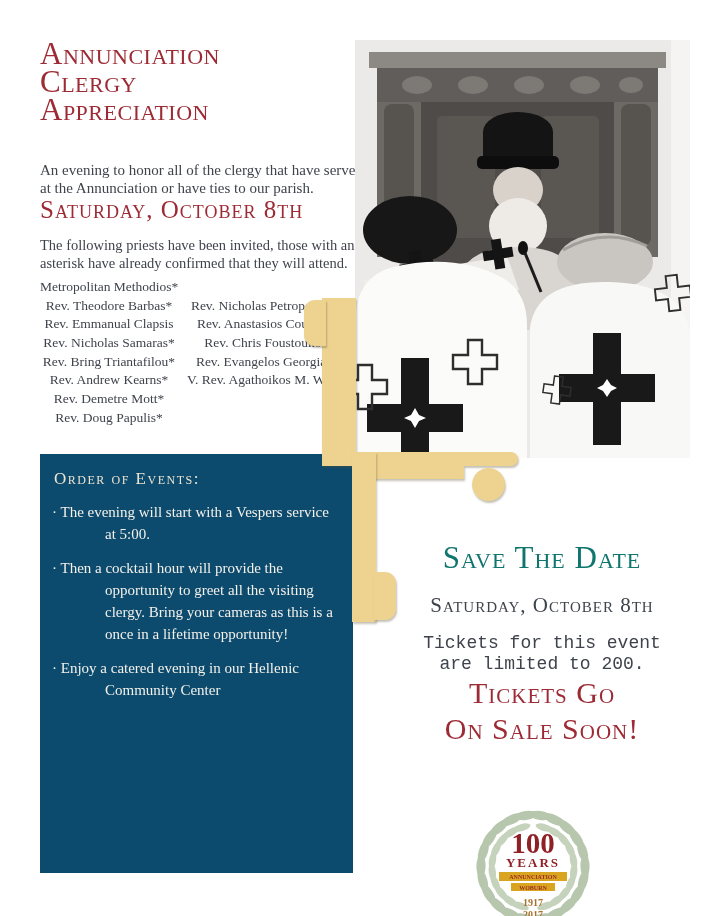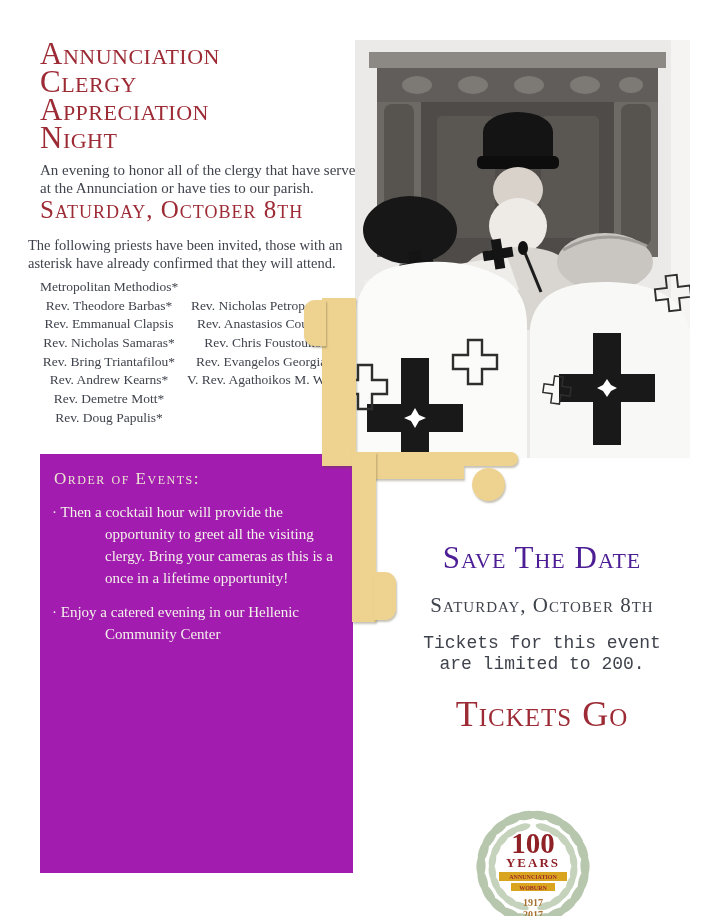--- a/index.html
+++ b/index.html
@@ -13,21 +13,21 @@
   
   .title { position:absolute; left:40px; top:40px; width:300px;
     font-size:31px; line-height:28px; font-weight:normal;
     font-variant:small-caps; letter-spacing:0.5px; color:#9d2b35; }
   .title span { display:block; }
   .intro { position:absolute; left:40px; top:161px; width:324px;
     font-size:15px; line-height:18px; color:#3f434c; }
   .date-heading { position:absolute; left:40px; top:196px; width:330px;
     font-size:25px; font-weight:normal; font-variant:small-caps;
     letter-spacing:1px; color:#9d2b35; }
-  .invite { position:absolute; left:28px; top:237px; width:324px;
+  .invite { position:absolute; left:40px; top:237px; width:324px;
     font-size:14.5px; line-height:17.5px; color:#3f434c; }
 
   
   .clergy { position:absolute; left:40px; top:279px; width:320px;
     display:grid; grid-template-columns:138px 1fr; grid-auto-rows:18.7px;
     font-size:13.5px; color:#3f434c;text-align:center; }
   .clergy .cell { white-space:nowrap; overflow:visible; }
 
   
   .photo { position:absolute; left:355px; top:40px; width:335px; height:418px;
@@ -44,54 +44,53 @@
     border-radius:0 7px 7px 0; }
   .g-band-2 { left:352px; top:466px; width:112px; height:13px; }
   .g-knob-circle { left:472px; top:468px; width:33px; height:33px;
     border-radius:50%; }
   .g-strip-inner { left:352px; top:452px; width:24px; height:170px; }
   .g-knob-bottom { left:374px; top:572px; width:22px; height:48px;
     border-radius:0 11px 11px 0; }
 
   
   .events { position:absolute; left:40px; top:454px; width:313px; height:419px;
-    background:#a21caf; z-index:2; padding:13px 12px 15px 12px; }
+    background:#0c4a6e; z-index:2; padding:13px 12px 15px 12px; }
   .events h3 { font-size:17px; font-weight:normal; font-variant:small-caps;
     letter-spacing:1.5px; color:#ece5d2; margin:2px 0 12px 2px; }
   .events p { font-size:15px; line-height:22px; color:#f3f1ea;
     padding-left:53px; text-indent:-53px; margin-bottom:12px; }
 
   
   .std { position:absolute; left:392px; top:540px; width:300px;
     text-align:center; }
   .std-heading { font-size:31px; font-weight:normal; font-variant:small-caps;
-    letter-spacing:1px; color:#4c1d95;text-align:center; }
+    letter-spacing:1px; color:#0f766e;text-align:center; }
   .std-date { font-size:21px; font-weight:normal; font-variant:small-caps;
     letter-spacing:1px; color:#3f434c; margin-top:17px; }
   .std-note { font-size:18px; line-height:21px; color:#3f434c;
     width:250px; margin:15px auto 0 auto;font-family:Liberation Mono, monospace; }
-  .tickets { font-size:36px; font-weight:normal; font-variant:small-caps;
-    letter-spacing:1px; line-height:36px; color:#9d2b35; margin-top:21px; }
+  .tickets { font-size:30px; font-weight:normal; font-variant:small-caps;
+    letter-spacing:1px; line-height:36px; color:#9d2b35; }
   .tickets span { display:block; }
 
   
   .logo { position:absolute; left:468px; top:802px; width:130px; height:130px; }
   .logo svg { display:block; width:100%; height:100%; }
   .logo text { font-family:"Liberation Serif", serif; }
 </style>
 </head>
 <body>
 
 <div class="page">
 
   <h1 class="title">
     <span>Annunciation</span>
     <span>Clergy</span>
     <span>Appreciation</span>
-    <span>Night</span>
   </h1>
   <p class="intro">An evening to honor all of the clergy that have served at the Annunciation or have ties to our parish.</p>
   <h2 class="date-heading">Saturday, October 8th</h2>
   <p class="invite">The following priests have been invited, those with an asterisk have already confirmed that they will attend.</p>
 
   <div class="clergy">
     <div class="cell">Metropolitan Methodios*</div>
     <div class="cell"></div>
     <div class="cell">Rev. Theodore Barbas*</div>
     <div class="cell">Rev. Nicholas Petropoulakos</div>
@@ -176,30 +175,32 @@
   <div class="gold g-strip-outer"></div>
   <div class="gold g-knob-top"></div>
   <div class="gold g-band-1"></div>
   <div class="gold g-band-2"></div>
   <div class="gold g-knob-circle"></div>
   <div class="gold g-strip-inner"></div>
   <div class="gold g-knob-bottom"></div>
 
   <section class="events">
     <h3>Order of Events:</h3>
+    <p>· The evening will start with a Vespers service at 5:00.</p>
     <p>· Then a cocktail hour will provide the opportunity to greet all the visiting clergy.  Bring your cameras as this is a once in a lifetime opportunity!</p>
     <p>· Enjoy a catered evening in our Hellenic Community Center</p>
   </section>
 
   <section class="std">
     <h2 class="std-heading">Save The Date</h2>
     <h3 class="std-date">Saturday, October 8th</h3>
     <p class="std-note">Tickets for this event are limited to 200.</p>
     <h2 class="tickets">
       <span>Tickets Go</span>
+      <span>On Sale Soon!</span>
     </h2>
   </section>
 
   <div class="logo">
     <svg viewBox="0 0 130 128">
       <g id="wreath-leaves">
           <ellipse rx="4.6" ry="11.5" fill="#b7c7ad" transform="translate(57.8 12.5) rotate(82.0)"></ellipse>
           <ellipse rx="4.6" ry="11.5" fill="#b7c7ad" transform="translate(72.2 12.5) rotate(98.0)"></ellipse>
           <ellipse rx="4.6" ry="11.5" fill="#b7c7ad" transform="translate(43.7 16.6) rotate(65.8)"></ellipse>
           <ellipse rx="4.6" ry="11.5" fill="#b7c7ad" transform="translate(86.3 16.6) rotate(114.2)"></ellipse>

